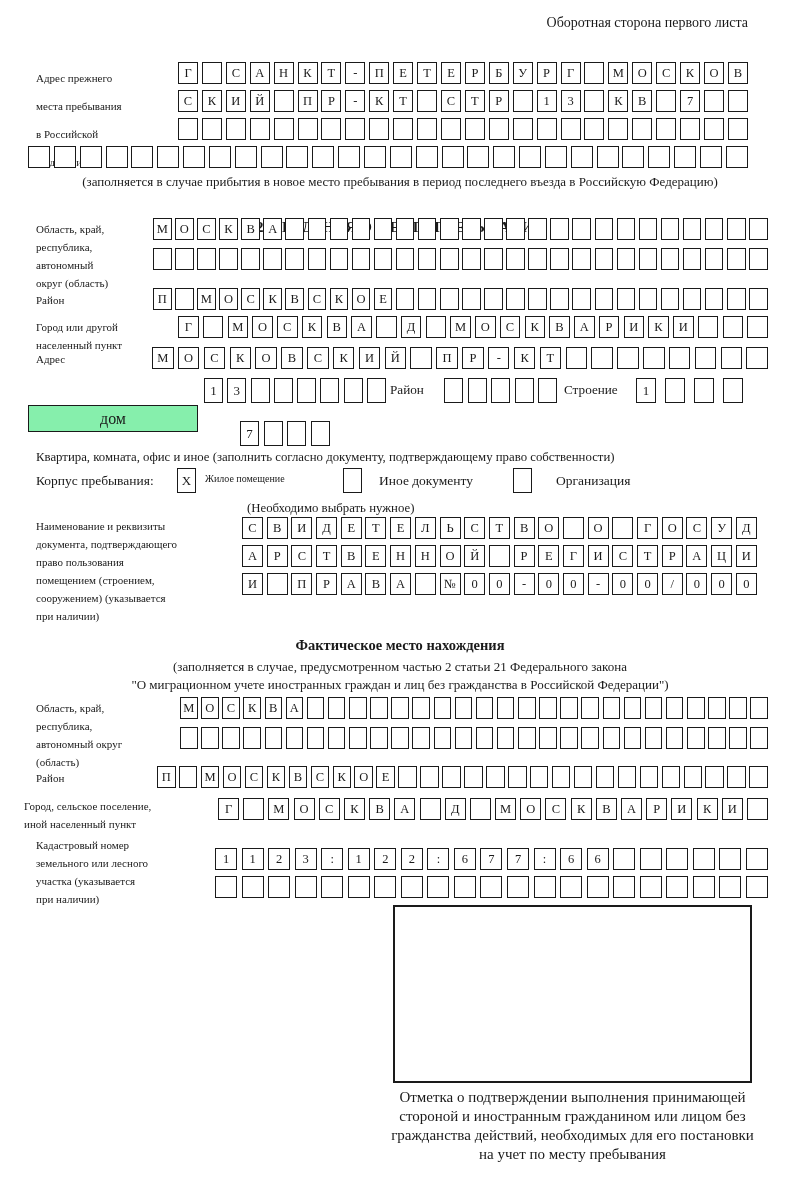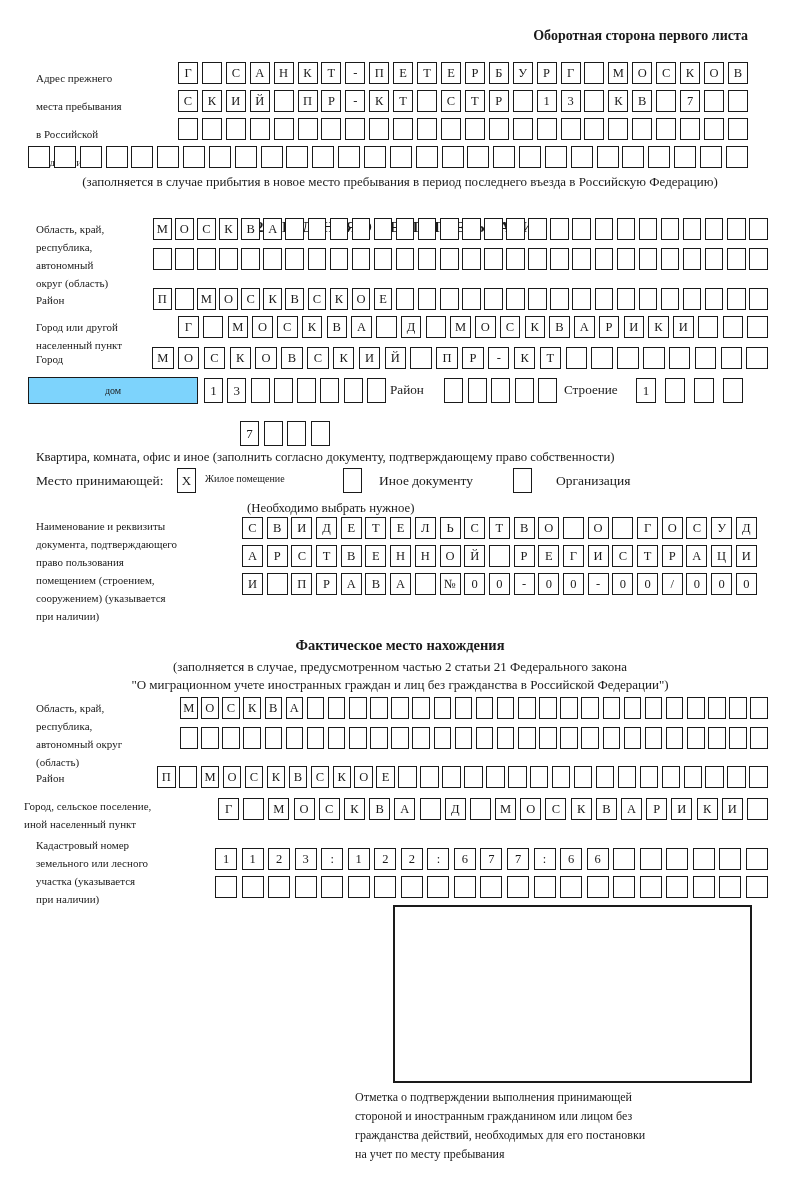--- a/index.html
+++ b/index.html
@@ -1,40 +1,40 @@
 <!DOCTYPE html>
 <html><head>
 <meta charset="utf-8">
 <style>
   html,body{margin:0;padding:0;background:#fff;}
   .page{
     position:relative;width:800px;height:1180px;background:#fff;color:#1a1a1a;
     font-family:"Liberation Serif","DejaVu Serif",serif;overflow:hidden;
   }
-  .hdr{position:absolute;top:28px;left:390px;width:358px;text-align:right;font-size:14px;font-weight:bold;}
+  .hdr{position:absolute;top:15px;left:390px;width:358px;text-align:right;font-size:14px;}
   .ttl{position:absolute;left:0;width:800px;text-align:center;font-weight:bold;font-size:15px;}
   .lbl{position:absolute;font-size:11px;line-height:18px;white-space:pre-line;}
   .note{position:absolute;font-size:12.8px;}
   .cnote{position:absolute;left:0;width:800px;text-align:center;font-size:13px;}
   .cellrow{position:absolute;display:flex;justify-content:space-between;}
   .cell{
     box-sizing:border-box;width:var(--cw,20px);height:22px;border:1.6px solid #1a1a1a;
     display:flex;align-items:center;justify-content:center;font-size:12.5px;background:#fff;
   }
   .tall .cell{height:25px;font-size:13px;}
   .widebox{
     position:absolute;box-sizing:border-box;border:1.6px solid #1a1a1a;
-    display:flex;align-items:center;justify-content:center;font-size:10px;background:#7dd3fc;
+    display:flex;align-items:center;justify-content:center;font-size:16px;background:#86efac;margin-top:28px;
   }
   .cbx{
     position:absolute;box-sizing:border-box;width:19px;height:25px;border:1.6px solid #1a1a1a;
     display:flex;align-items:center;justify-content:center;font-size:13px;background:#fff;
   }
   .markbox{position:absolute;box-sizing:border-box;border:2px solid #1a1a1a;background:#fff;}
-  .caption{position:absolute;text-align:left;font-size:12px;line-height:19px;white-space:pre-line;}
+  .caption{position:absolute;text-align:center;font-size:15px;line-height:19px;white-space:pre-line;}
 </style>
 </head>
 <body>
 
 <div class="page">
 
   <div class="hdr">Оборотная сторона первого листа</div>
 
   <div class="lbl" style="left:36px;top:64px;line-height:28px;">Адрес прежнего
 места пребывания
@@ -271,21 +271,21 @@
       <span class="cell">А</span>
       <span class="cell">Р</span>
       <span class="cell">И</span>
       <span class="cell">К</span>
       <span class="cell">И</span>
       <span class="cell"></span>
       <span class="cell"></span>
       <span class="cell"></span>
     </div>
 
-  <div class="lbl" style="left:36px;top:350px;">Город</div>
+  <div class="lbl" style="left:36px;top:350px;">Адрес</div>
   <div class="cellrow" style="left:152px;top:347px;width:616px;--cw:21.5px;">
       <span class="cell">М</span>
       <span class="cell">О</span>
       <span class="cell">С</span>
       <span class="cell">К</span>
       <span class="cell">О</span>
       <span class="cell">В</span>
       <span class="cell">С</span>
       <span class="cell">К</span>
       <span class="cell">И</span>
@@ -334,21 +334,21 @@
     </div>
 
   <div class="cellrow tall" style="left:240px;top:421px;width:90px;--cw:19px;">
       <span class="cell">7</span>
       <span class="cell"></span>
       <span class="cell"></span>
       <span class="cell"></span>
     </div>
   <div class="note" style="left:36px;top:450px;">Квартира, комната, офис и иное (заполнить согласно документу, подтверждающему право собственности)</div>
 
-  <div class="note" style="left:36px;top:473px;font-size:13.5px;">Место принимающей:</div>
+  <div class="note" style="left:36px;top:473px;font-size:13.5px;">Корпус пребывания:</div>
   <div class="cbx" style="left:177px;top:468px;">X</div>
   <div class="note" style="left:205px;top:473px;font-size:10px;text-align:center;">Жилое помещение</div>
   <div class="cbx" style="left:343px;top:468px;"></div>
   <div class="note" style="left:379px;top:473px;font-size:13.5px;">Иное документу</div>
   <div class="cbx" style="left:513px;top:468px;"></div>
   <div class="note" style="left:556px;top:473px;font-size:13.5px;">Организация</div>
   <div class="note" style="left:247px;top:501px;">(Необходимо выбрать нужное)</div>
 
   <div class="lbl" style="left:36px;top:517px;">Наименование и реквизиты
 документа, подтверждающего

